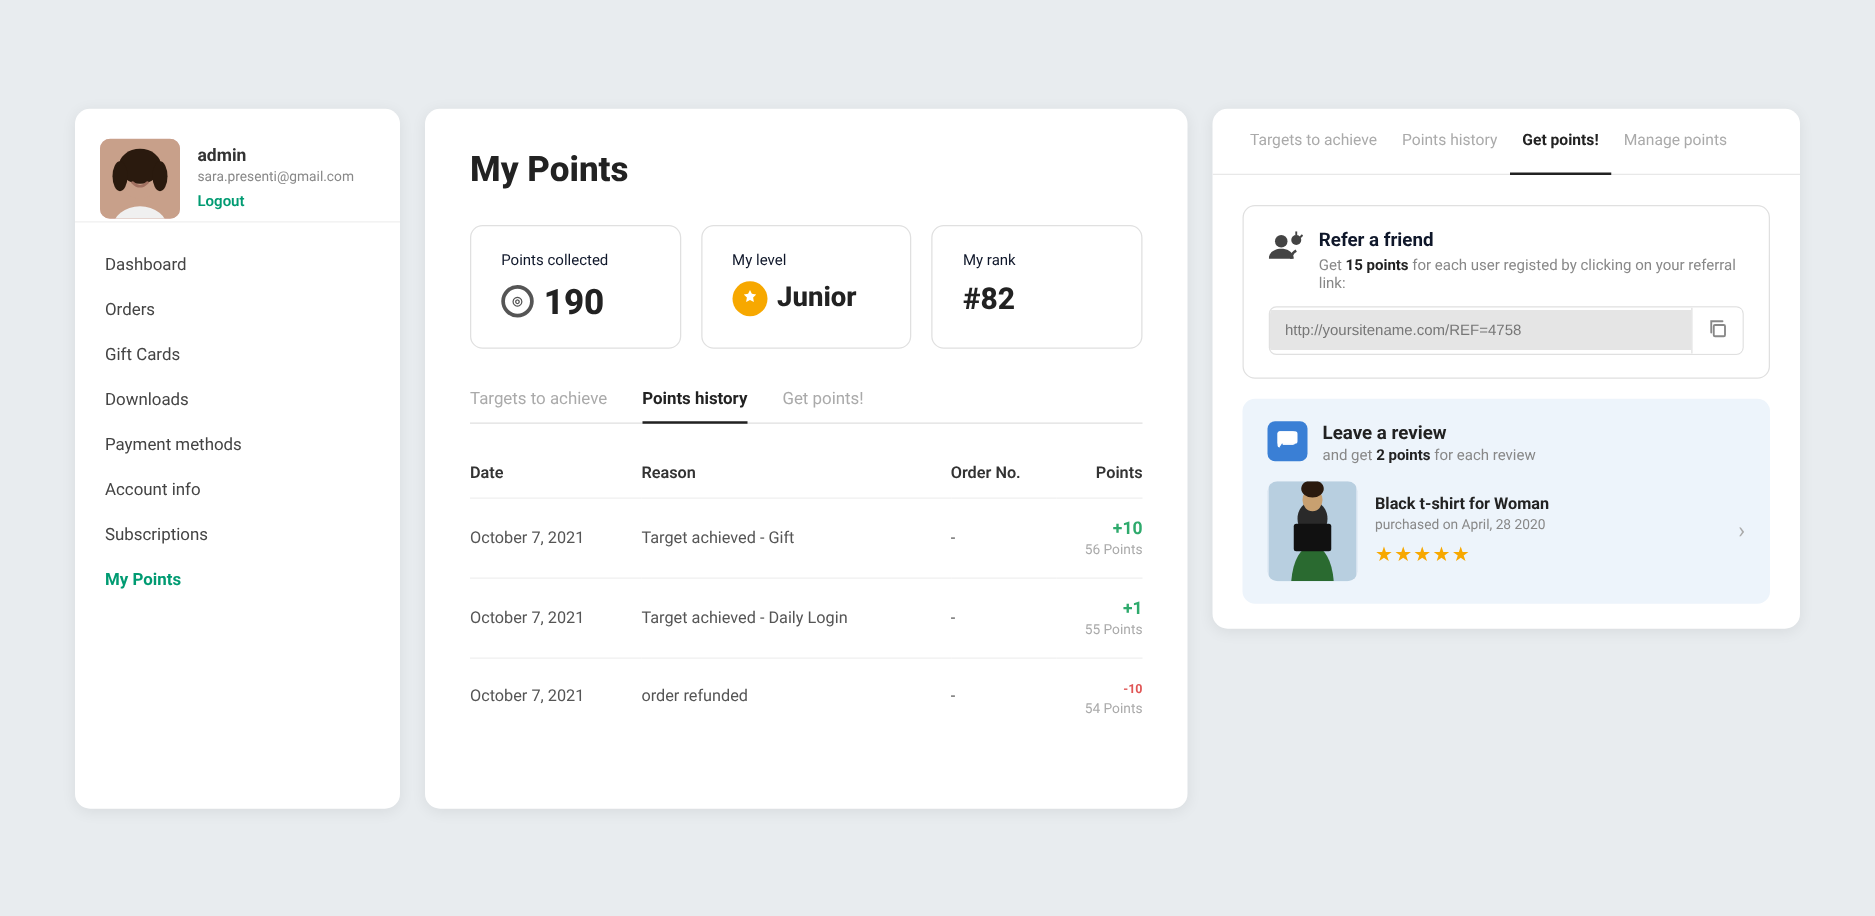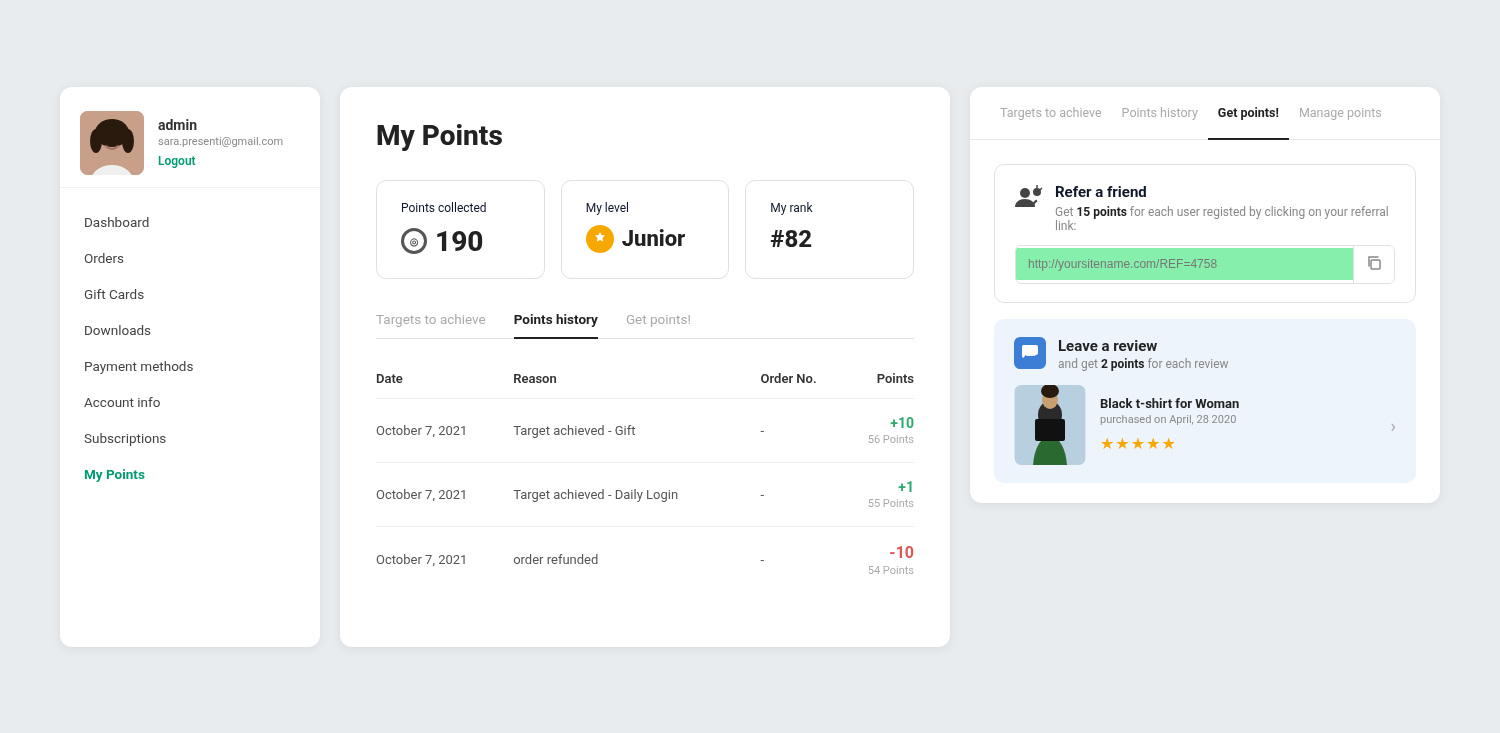--- a/index.html
+++ b/index.html
@@ -21,21 +21,21 @@
     
     .left-panel {
       background: #fff;
       border-radius: 12px;
       width: 260px;
       min-height: 560px;
       box-shadow: 0 2px 12px rgba(0,0,0,0.07);
       flex-shrink: 0;
     }
     .user-section {
-      padding: 24px 20px 12px;
+      padding: 24px 20px 2px;
       display: flex;
       align-items: center;
       gap: 14px;
       border-bottom: 1px solid #f0f0f0;
     }
     .avatar {
       width: 64px;
       height: 64px;
       border-radius: 8px;
       overflow: hidden;
@@ -156,21 +156,21 @@
     }
     .history-table th.points-col { text-align: right; }
     .history-table td {
       font-size: 13px;
       color: #555;
       padding: 16px 0;
       border-top: 1px solid #f0f0f0;
     }
     .history-table td.points-cell { text-align: right; }
     .points-positive { color: #2eaa6c; font-size: 14px; font-weight: 700; }
-    .points-negative { color: #e05555; font-size: 16px; font-weight: 700; margin-left: 12px; }
+    .points-negative { color: #e05555; font-size: 10px; font-weight: 700; margin-left: 12px; }
     .points-sub { font-size: 11px; color: #aaa; font-weight: 400; display: block; margin-top: 2px; }
 
     
     .right-panel {
       background: #fff;
       border-radius: 12px;
       width: 470px;
       min-height: 400px;
       box-shadow: 0 2px 12px rgba(0,0,0,0.07);
       flex-shrink: 0;
@@ -227,21 +227,21 @@
       overflow: hidden;
       margin-top: 10px;
     }
     .refer-link-input {
       flex: 1;
       padding: 9px 12px;
       font-size: 12px;
       color: #777;
       border: none;
       outline: none;
-      background: #86efac;
+      background: #e5e5e5;
     }
     .copy-btn {
       padding: 9px 12px;
       background: #fff;
       border: none;
       border-left: 1px solid #e0e0e0;
       cursor: pointer;
       color: #888;
       font-size: 14px;
     }

